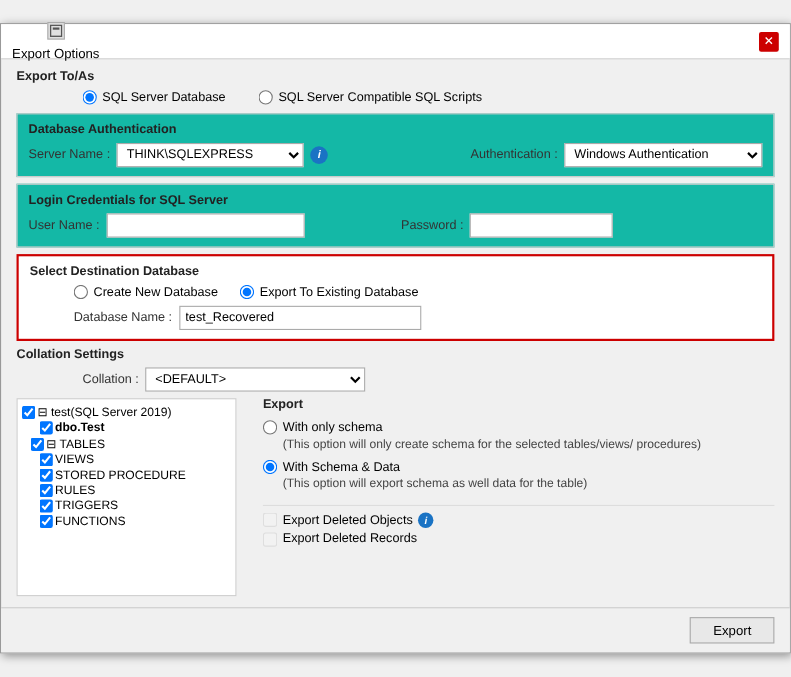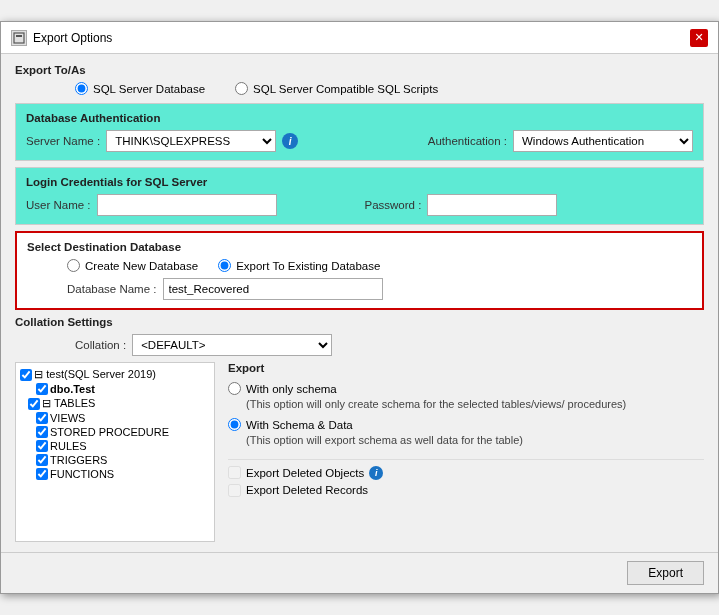--- a/index.html
+++ b/index.html
@@ -24,20 +24,21 @@
       padding: 6px 10px;
       display: flex;
       align-items: center;
       justify-content: space-between;
       height: 32px;
     }
     .title-bar-left {
       display: flex;
       align-items: center;
       gap: 6px;
+      flex-direction: column;
     }
     .title-icon {
       width: 16px;
       height: 16px;
       background: #e0e0e0;
       border: 1px solid #aaa;
       display: flex;
       align-items: center;
       justify-content: center;
       font-size: 9px;
@@ -78,21 +79,21 @@
     .radio-group {
       display: flex;
       align-items: center;
       gap: 5px;
     }
     .radio-group input[type=radio] {
       margin: 0;
     }
     .section-box {
       border: 1px solid #ccc;
-      background: #5eead4;
+      background: #14b8a6;
       padding: 8px 10px;
       margin-bottom: 6px;
     }
     .section-box-title {
       font-size: 11.5px;
       font-weight: 600;
       color: #222;
       margin-bottom: 6px;
     }
     .form-label {
@@ -200,21 +201,21 @@
       margin-bottom: 4px;
     }
     .collation-warning {
       color: #1a73c4;
       font-size: 11px;
       padding-left: 10px;
       margin-bottom: 8px;
     }
     .bottom-area {
       display: flex;
-      gap: 1px;
+      gap: 12px;
       margin-top: 6px;
     }
     .tree-panel {
       width: 200px;
       border: 1px solid #ccc;
       background: #fff;
       padding: 4px;
       font-size: 11px;
       min-height: 180px;
     }

